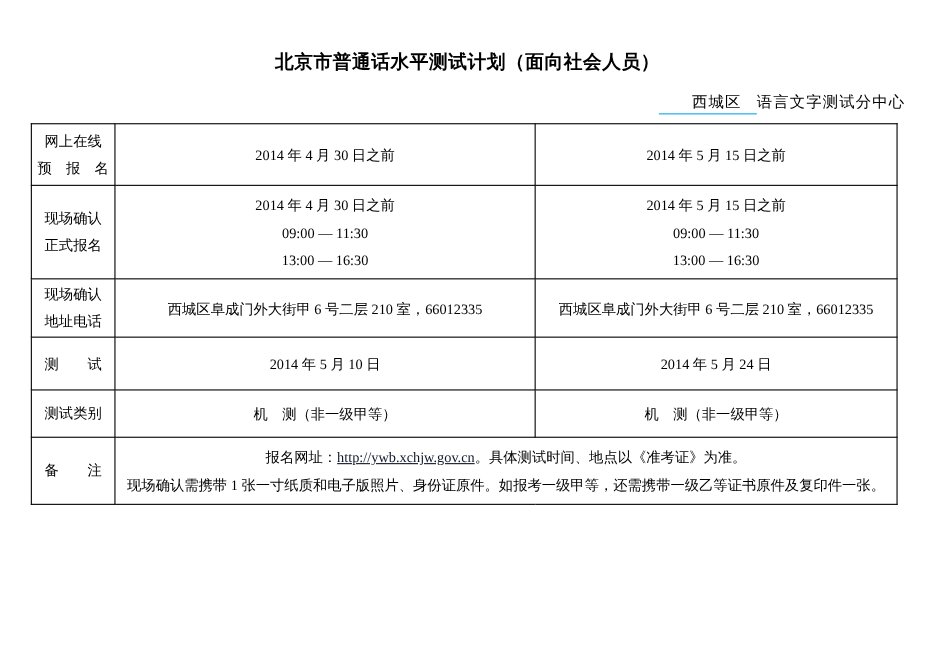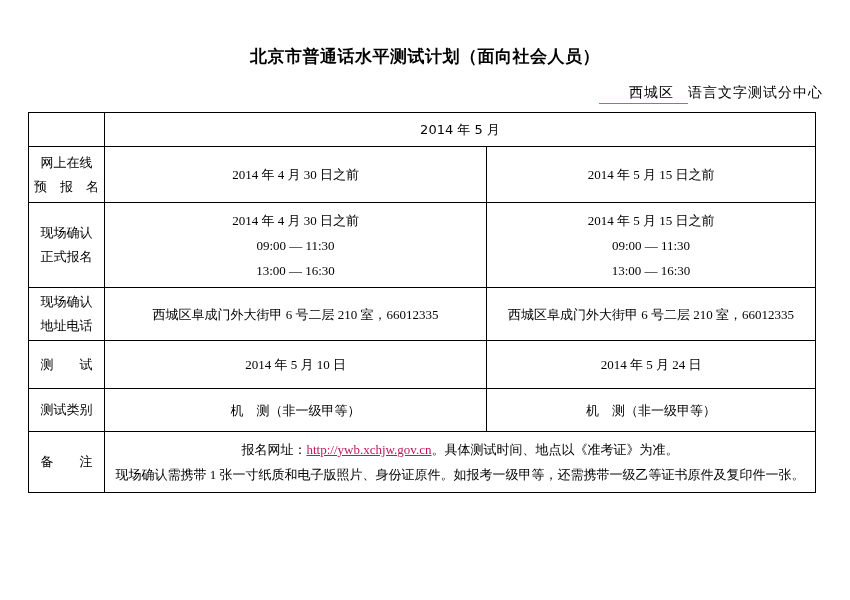--- a/index.html
+++ b/index.html
@@ -53,43 +53,39 @@
   th.month {
     font-family: "DejaVu Sans", "Liberation Sans", sans-serif;
     font-weight: bold; font-size: 14px;
   }
   .line { line-height: 25px; }
   td.remark-cell {
     text-align: left;
     padding: 4px 6px 4px 9px;
     font-size: 13px;
   }
-  a.reg-link { color: #be185d; }
+  a.reg-link { color: #0f172a; }
 </style>
 </head>
 <body>
 
 <div class="doc-title">北京市普通话水平测试计划（面向社会人员）</div>
 
 <div class="doc-subtitle">
   <span class="district-underlined">西城区</span><span>语言文字测试分中心</span>
 </div>
 
 <table class="schedule">
   <colgroup>
       <col class="c-label">
       <col class="c-mid">
       <col class="c-right">
     </colgroup>
 
   <tbody>
-      <tr class="h-header">
-    <td class="label"></td>
-    <th class="month" colspan="2">2014 年 5 月</th>
-  </tr>
 
   <tr class="r-online">
     <td class="label">
       <div class="lab-line">网上在线</div>
       <div class="lab-line">预　报　名</div>
     </td>
     <td>
       <div class="line">2014 年 4 月 30 日之前</div>
     </td>
     <td>

